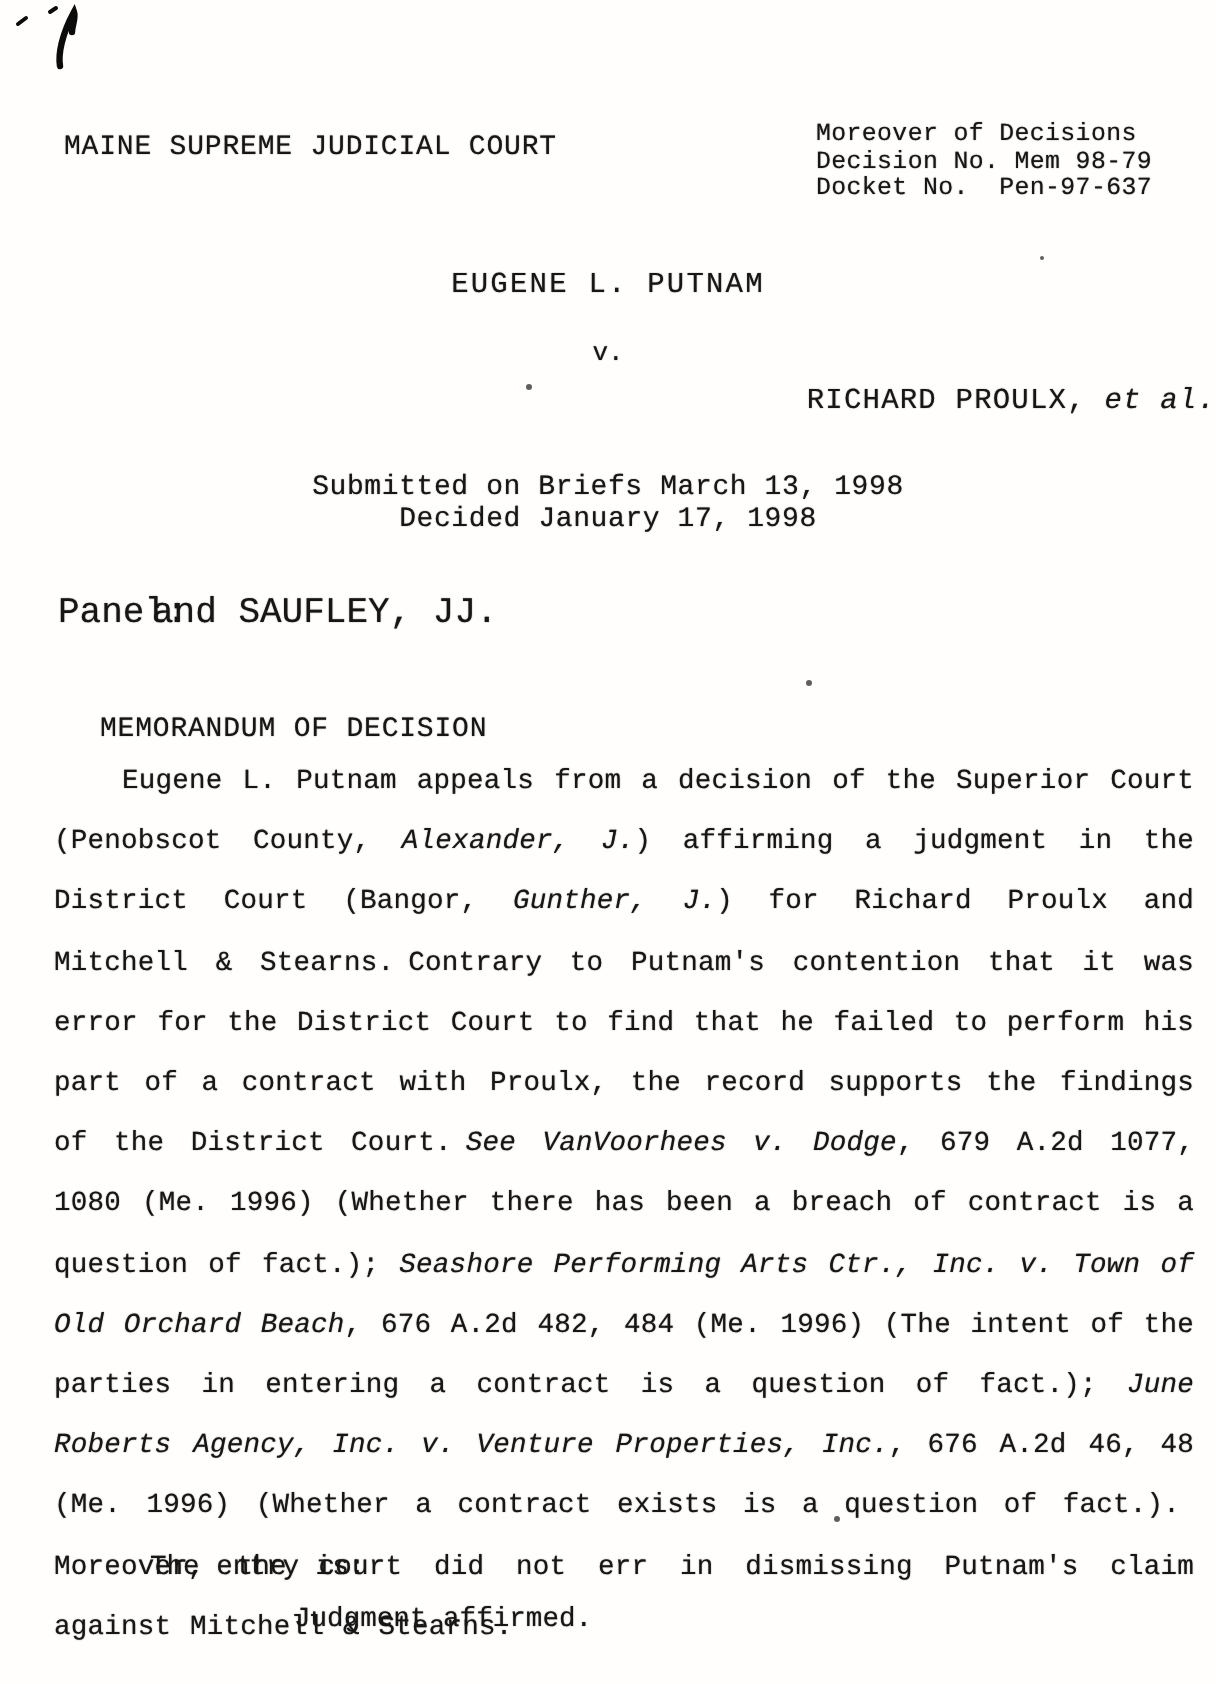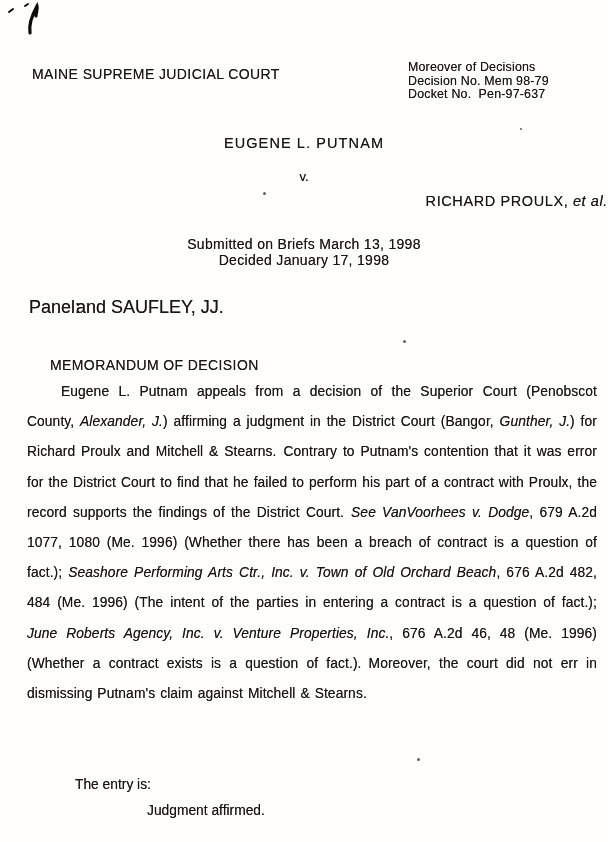--- a/index.html
+++ b/index.html
@@ -1,21 +1,21 @@
 <!DOCTYPE html>
 <html><head>
 <meta charset="utf-8">
 <style>
   html, body { margin: 0; padding: 0; background: #ffffff; }
   .page {
     position: relative;
     width: 608px;
     height: 842px;
     background: #fffefd;
-    font-family: Liberation Sans, sans-serif;
+    font-family: Liberation Mono, monospace;
     color: #161616;
     overflow: hidden;
     text-shadow: 0 0 0.6px rgba(10,10,10,0.65);
   }
   .abs { position: absolute; }
 
   .handwritten-mark { left: 2px; top: 0px; }
 
   .court-name {
     left: 32px; top: 66px;

